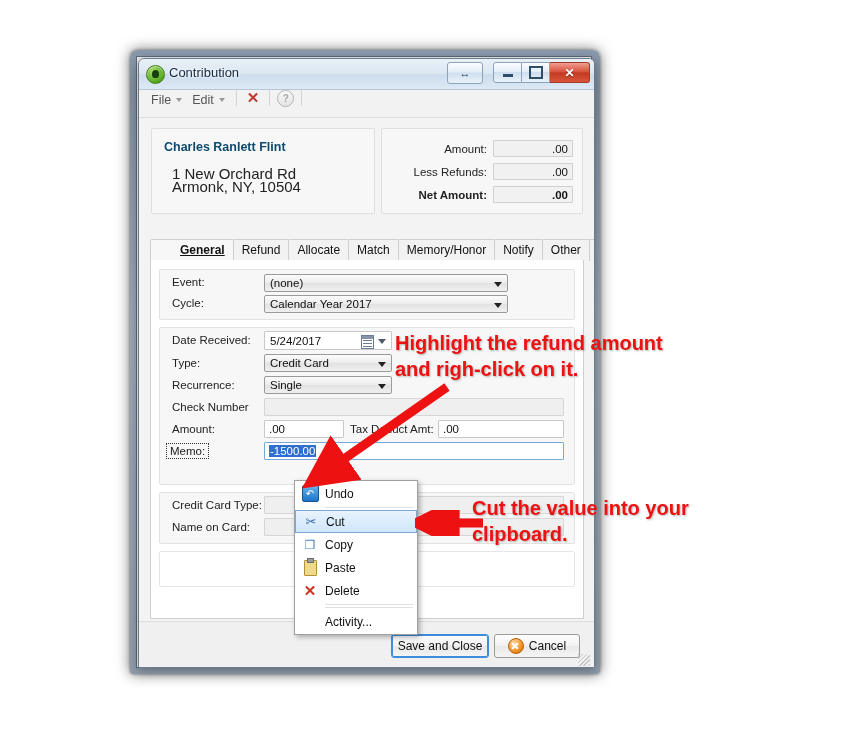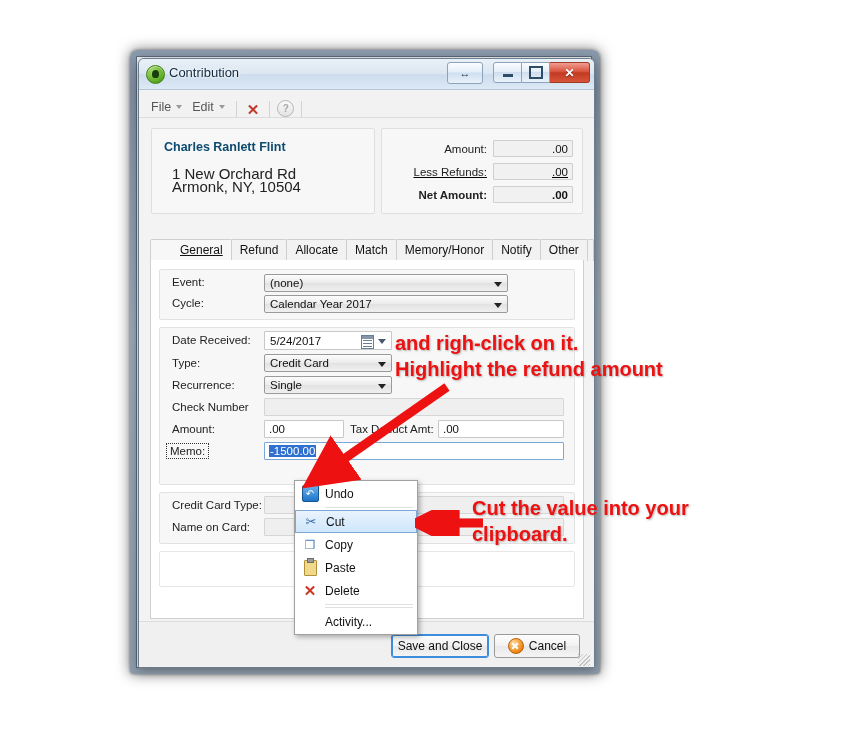--- a/index.html
+++ b/index.html
@@ -66,21 +66,21 @@
   }
   .gl{position:absolute;left:0;top:0;right:0;bottom:0;display:flex;align-items:center;justify-content:center;
       font-size:11px;color:#17364f;}
   .tb-close .gl{color:#fff;font-weight:bold;font-size:12px;text-shadow:0 1px 1px rgba(0,0,0,.4);}
   .glyph-min{display:block;width:10px;height:3px;background:#2c4c68;margin-top:6px;}
   .glyph-max{display:block;width:10px;height:9px;border:2px solid #2c4c68;}
 
   
   .toolbar{
     height:27px;background:#f2f2f2;border-bottom:1px solid #dcdcdc;
-    display:flex;align-items:flex-end;padding-left:8px;gap:2px;
+    display:flex;align-items:flex-start;padding-left:8px;gap:2px;
   }
   .menu-item{font-size:12.5px;color:#555;padding:3px 4px;display:flex;align-items:center;gap:5px;cursor:default;}
   .caret{width:0;height:0;border-left:3.5px solid transparent;border-right:3.5px solid transparent;border-top:4px solid #9a9a9a;}
   .tsep{width:1px;height:16px;background:#d2d2d2;margin:0 5px;}
   .tool-x{font-size:15px;color:#c0392b;font-weight:bold;line-height:1;padding:0 3px;cursor:default;}
   .tool-help{
     width:15px;height:15px;border-radius:50%;border:1px solid #b5b5b5;
     background:linear-gradient(to bottom,#fafafa,#e3e3e3);
     color:#a8a8a8;font-size:10px;font-weight:bold;display:flex;align-items:center;justify-content:center;
   }
@@ -105,21 +105,21 @@
   }
   .amt-box.bold{font-weight:bold;}
 
   
   .tabstrip{position:absolute;left:11px;top:121px;width:432px;height:22px;display:flex;align-items:flex-end;}
   .tab{
     height:21px;line-height:21px;padding:0 8px;font-size:12px;color:#111;
     background:#f2f2f2;border:1px solid #cfcfcf;border-bottom:none;border-radius:2px 2px 0 0;
     margin-right:-1px;cursor:default;white-space:nowrap;
   }
-  .tab.active{font-weight:normal;text-decoration:underline;background:#f7f7f7;padding-left:29px;}
+  .tab.active{font-weight:bold;text-decoration:underline;background:#f7f7f7;padding-left:29px;}
   .tab.clipped{width:16px;padding:0 0 0 5px;overflow:hidden;}
   .tab-arrows{display:flex;margin-left:2px;align-self:center;}
   .tab-arrow{
     width:14px;height:15px;border:1px solid #a9b3bd;background:linear-gradient(to bottom,#fdfdfd,#e6e9ed);
     display:flex;align-items:center;justify-content:center;font-size:8px;color:#2b4a6f;cursor:default;
   }
 
   
   #content-pane{
     position:absolute;left:11px;top:142px;width:432px;height:358px;background:#fff;
@@ -281,21 +281,21 @@
         <div>1 New Orchard Rd</div>
         <div>Armonk, NY, 10504</div>
       </div>
     </div>
 
     <div class="panel" id="amount-panel">
       <div class="amt-row" style="left:5px;top:11px;">
         <div class="amt-label">Amount:</div>
         <div class="amt-box">.00</div>
       </div>
-      <div class="amt-row" style="left:5px;top:34px;text-decoration:underline;">
+      <div class="amt-row" style="left:5px;top:34px;">
         <div class="amt-label">Less Refunds:</div>
         <div class="amt-box">.00</div>
       </div>
       <div class="amt-row" style="left:5px;top:57px;">
         <div class="amt-label bold">Net Amount:</div>
         <div class="amt-box bold">.00</div>
       </div>
     </div>
 
     <div class="tabstrip">
@@ -420,22 +420,22 @@
   </div>
   <div class="ctx-sep"></div>
   <div class="ctx-sep"></div>
   <div class="ctx-item">
     <span class="ico"></span>
     <span>Activity...</span>
   </div>
 </div>
 
 <div class="annot" id="annot-1">
+  <div>Highlight the refund amount</div>
   <div>and righ-click on it.</div>
-  <div>Highlight the refund amount</div>
 </div>
 
 <div class="annot" id="annot-2">
   <div>Cut the value into your</div>
   <div>clipboard.</div>
 </div>
 
 <svg class="arrow-svg" style="left:295px;top:375px;" width="170" height="120" viewBox="0 0 170 120">
   <defs>
     <marker id="ah1" markerWidth="6" markerHeight="6" refX="3.4" refY="3" orient="auto">

